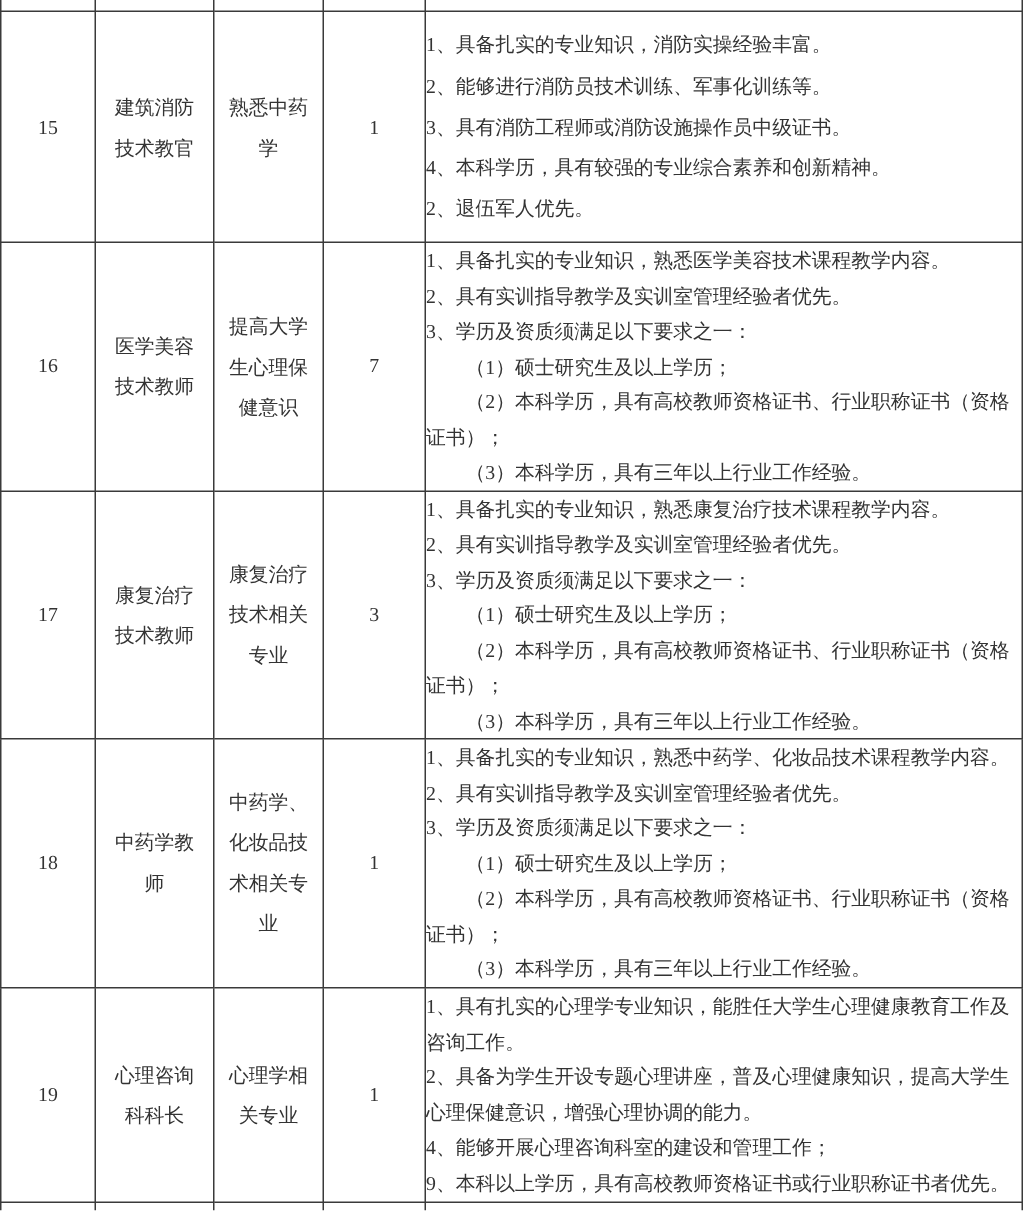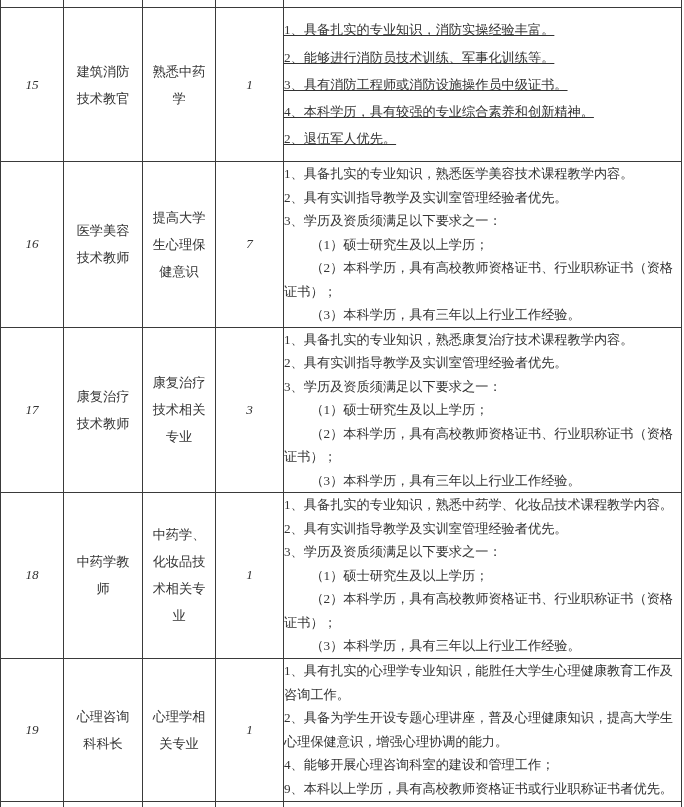--- a/index.html
+++ b/index.html
@@ -10,26 +10,26 @@
   }
   table.jobs{
     border-collapse:collapse;table-layout:fixed;width:681px;margin:0;
   }
   table.jobs td{
     border:1px solid #3a3a3a;vertical-align:middle;
     font-size:13.2px;color:#333333;padding:0;overflow:hidden;
   }
   tr.partial-top td{border-top:none;height:7px;}
   tr.partial-bottom td{border-bottom:none;height:10px;}
-  td.c-num,td.c-count{text-align:center;font-style:italic;}
+  td.c-num,td.c-count{text-align:center;}
   td.c-pos,td.c-major{text-align:center;}
   .wrapbox{width:54px;margin:0 auto;line-height:27px;word-break:break-all;}
   td.c-req{padding-left:6px;padding-right:0;}
   .req-line{line-height:23.5px;word-break:break-all;text-align:left;}
-  tr.row-15 .req-line{line-height:27.2px;text-decoration:underline;}
+  tr.row-15 .req-line{line-height:27.2px;}
   .r15{height:154px;} .r16{height:164px;} .r17{height:161px;}
   .r18{height:160px;} .r19{height:143px;}
 </style>
 </head>
 <body>
 
 <div class="page">
   <table class="jobs">
     <colgroup>
       <col style="width:63px">

